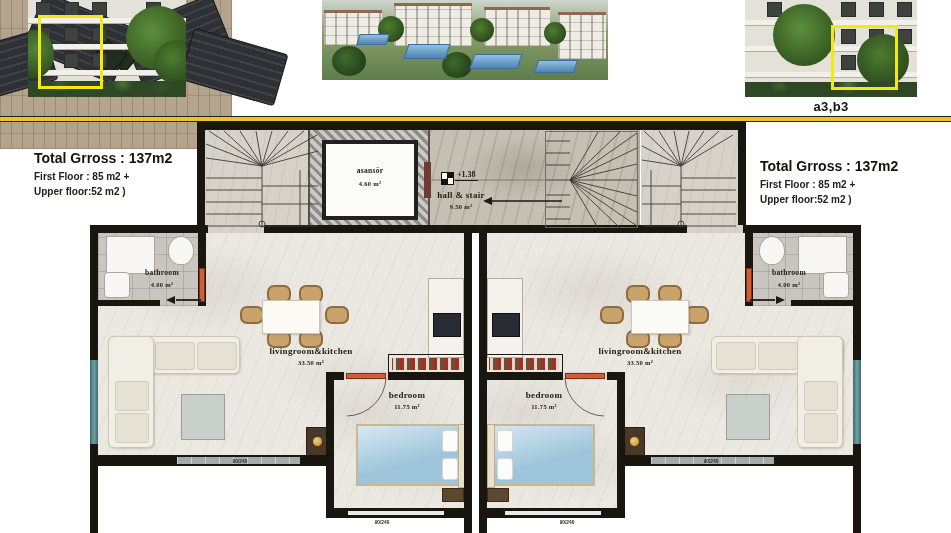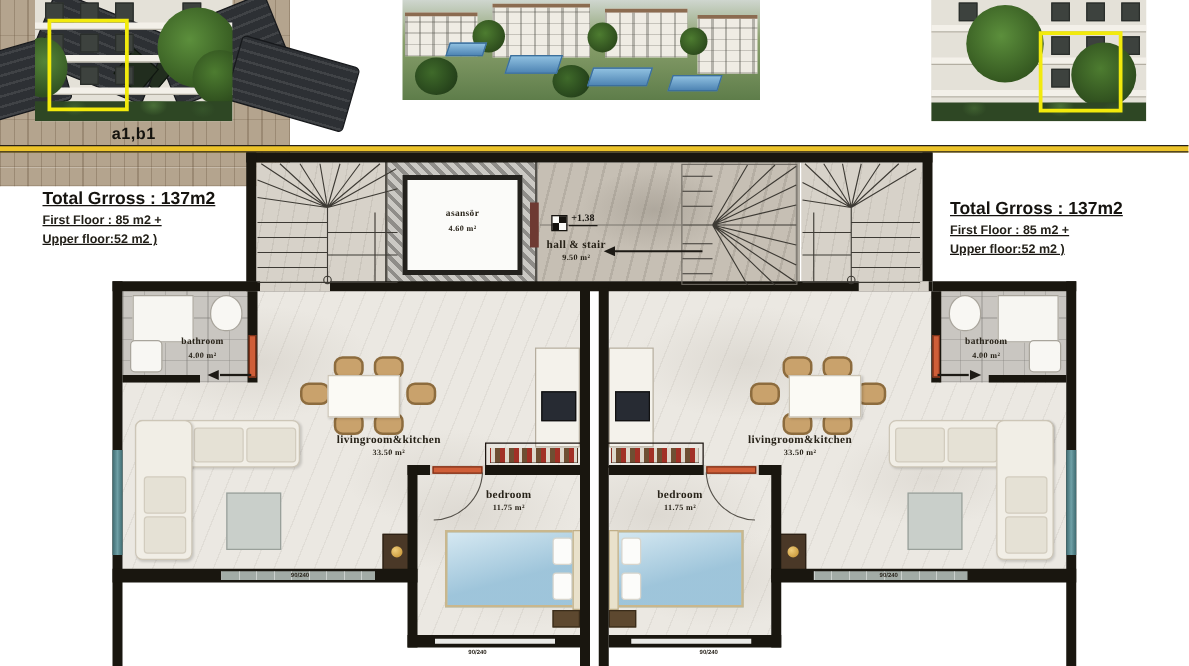--- a/index.html
+++ b/index.html
@@ -18,21 +18,21 @@
   .thumb-label{position:absolute;text-align:center;font-weight:800;font-size:13px;color:#15130f;letter-spacing:.4px;}
   .blk{position:absolute;background:#efece4;border-top:3px solid #8b6b50;z-index:3;
        background-image:repeating-linear-gradient(90deg,rgba(70,70,62,.35) 0 2px,transparent 2px 11px),
        repeating-linear-gradient(0deg,rgba(120,118,110,.35) 0 1px,transparent 1px 9px);}
   .pool{position:absolute;background:#5a8fbc;border:1px solid #3c6f9b;transform:skewX(-18deg);z-index:5;
         background-image:linear-gradient(180deg,#8fc0e0,#4f85b4);}
   
   .divider{position:absolute;left:0;top:116px;width:951px;height:6px;background:#ecc32a;
            border-top:1px solid #24201a;border-bottom:1px solid #24201a;box-sizing:border-box;}
   
-  .info{position:absolute;color:#15130f;white-space:nowrap;text-decoration:underline;}
+  .info{position:absolute;color:#15130f;white-space:nowrap;}
   .info .t{font-size:14px;font-weight:800;margin-bottom:3px;}
   .info .l{font-size:10px;font-weight:600;line-height:1.5;color:#232019;}
   
   .wall{position:absolute;background:#19160f;z-index:30;}
   .gap{position:absolute;z-index:31;}
   .floor{position:absolute;z-index:10;}
   .marble{background:#ebe8e2;background-image:
       radial-gradient(140px 70px at 30% 25%,rgba(172,165,154,.22),transparent 65%),
       radial-gradient(120px 60px at 70% 65%,rgba(172,165,154,.18),transparent 65%),
       repeating-linear-gradient(112deg,rgba(150,143,133,.12) 0 1px,transparent 1px 15px);}
@@ -113,21 +113,20 @@
     <div class="win" style="left:8px;top:53px;"></div>
     <div class="win" style="left:36px;top:53px;"></div>
     <div class="win" style="left:64px;top:53px;"></div>
     <div class="facade-band" style="top:70px;"></div>
     <div class="foliage" style="left:98px;top:6px;width:64px;height:64px;background:radial-gradient(circle at 40% 40%,#5c8f3c,#33561f 75%);"></div>
     <div class="foliage" style="left:126px;top:40px;width:44px;height:44px;background:radial-gradient(circle at 40% 40%,#4d7c30,#2c4a1c 75%);"></div>
     <div class="foliage" style="left:-14px;top:30px;width:40px;height:48px;background:radial-gradient(circle at 55% 40%,#558538,#2f4f20 75%);"></div>
     <div class="bush" style="height:16px;"></div>
     <div class="hl-box" style="left:10px;top:15px;width:59px;height:68px;"></div>
   </div>
-  <div class="thumb-label" style="left:28px;top:99px;width:158px;">a1,b1</div>
 
   <div class="render" style="left:322px;top:0;width:286px;height:80px;background:linear-gradient(180deg,#cfd6cf 0,#8aa06c 40%,#5e7d4a 100%);">
     <div class="blk" style="left:2px;top:10px;width:58px;height:32px;"></div>
     <div class="blk" style="left:72px;top:3px;width:78px;height:40px;"></div>
     <div class="blk" style="left:162px;top:7px;width:66px;height:36px;"></div>
     <div class="blk" style="left:236px;top:12px;width:48px;height:44px;"></div>
     <div class="foliage" style="left:56px;top:16px;width:26px;height:26px;background:radial-gradient(circle at 40% 40%,#4d7c30,#2c4a1c 75%);"></div>
     <div class="foliage" style="left:148px;top:18px;width:24px;height:24px;background:radial-gradient(circle at 40% 40%,#4d7c30,#2c4a1c 75%);"></div>
     <div class="foliage" style="left:222px;top:22px;width:22px;height:22px;background:radial-gradient(circle at 40% 40%,#4d7c30,#2c4a1c 75%);"></div>
     <div class="foliage" style="left:10px;top:46px;width:34px;height:30px;background:radial-gradient(circle at 40% 40%,#3f6a2a,#24401a 75%);"></div>
@@ -149,20 +148,21 @@
     <div class="win" style="left:152px;top:29px;"></div>
     <div class="facade-band" style="top:46px;"></div>
     <div class="win" style="left:96px;top:55px;"></div>
     <div class="win" style="left:124px;top:55px;"></div>
     <div class="facade-band" style="top:72px;"></div>
     <div class="foliage" style="left:28px;top:4px;width:62px;height:62px;background:radial-gradient(circle at 45% 40%,#5c8f3c,#33561f 75%);"></div>
     <div class="foliage" style="left:112px;top:34px;width:52px;height:52px;background:radial-gradient(circle at 45% 40%,#4d7c30,#2c4a1c 75%);"></div>
     <div class="bush" style="height:15px;"></div>
     <div class="hl-box" style="left:86px;top:25px;width:61px;height:59px;"></div>
   </div>
+  <div class="thumb-label" style="left:745px;top:99px;width:172px;">a3,b3</div>
 
   <div class="divider"></div>
 
   <div class="info" style="left:34px;top:150px;">
     <div class="t">Total Grross : 137m2</div>
     <div class="l">First Floor : 85 m2 +</div>
     <div class="l">Upper floor:52 m2 )</div>
   </div>
   <div class="info" style="left:760px;top:158px;">
     <div class="t">Total Grross : 137m2</div>

